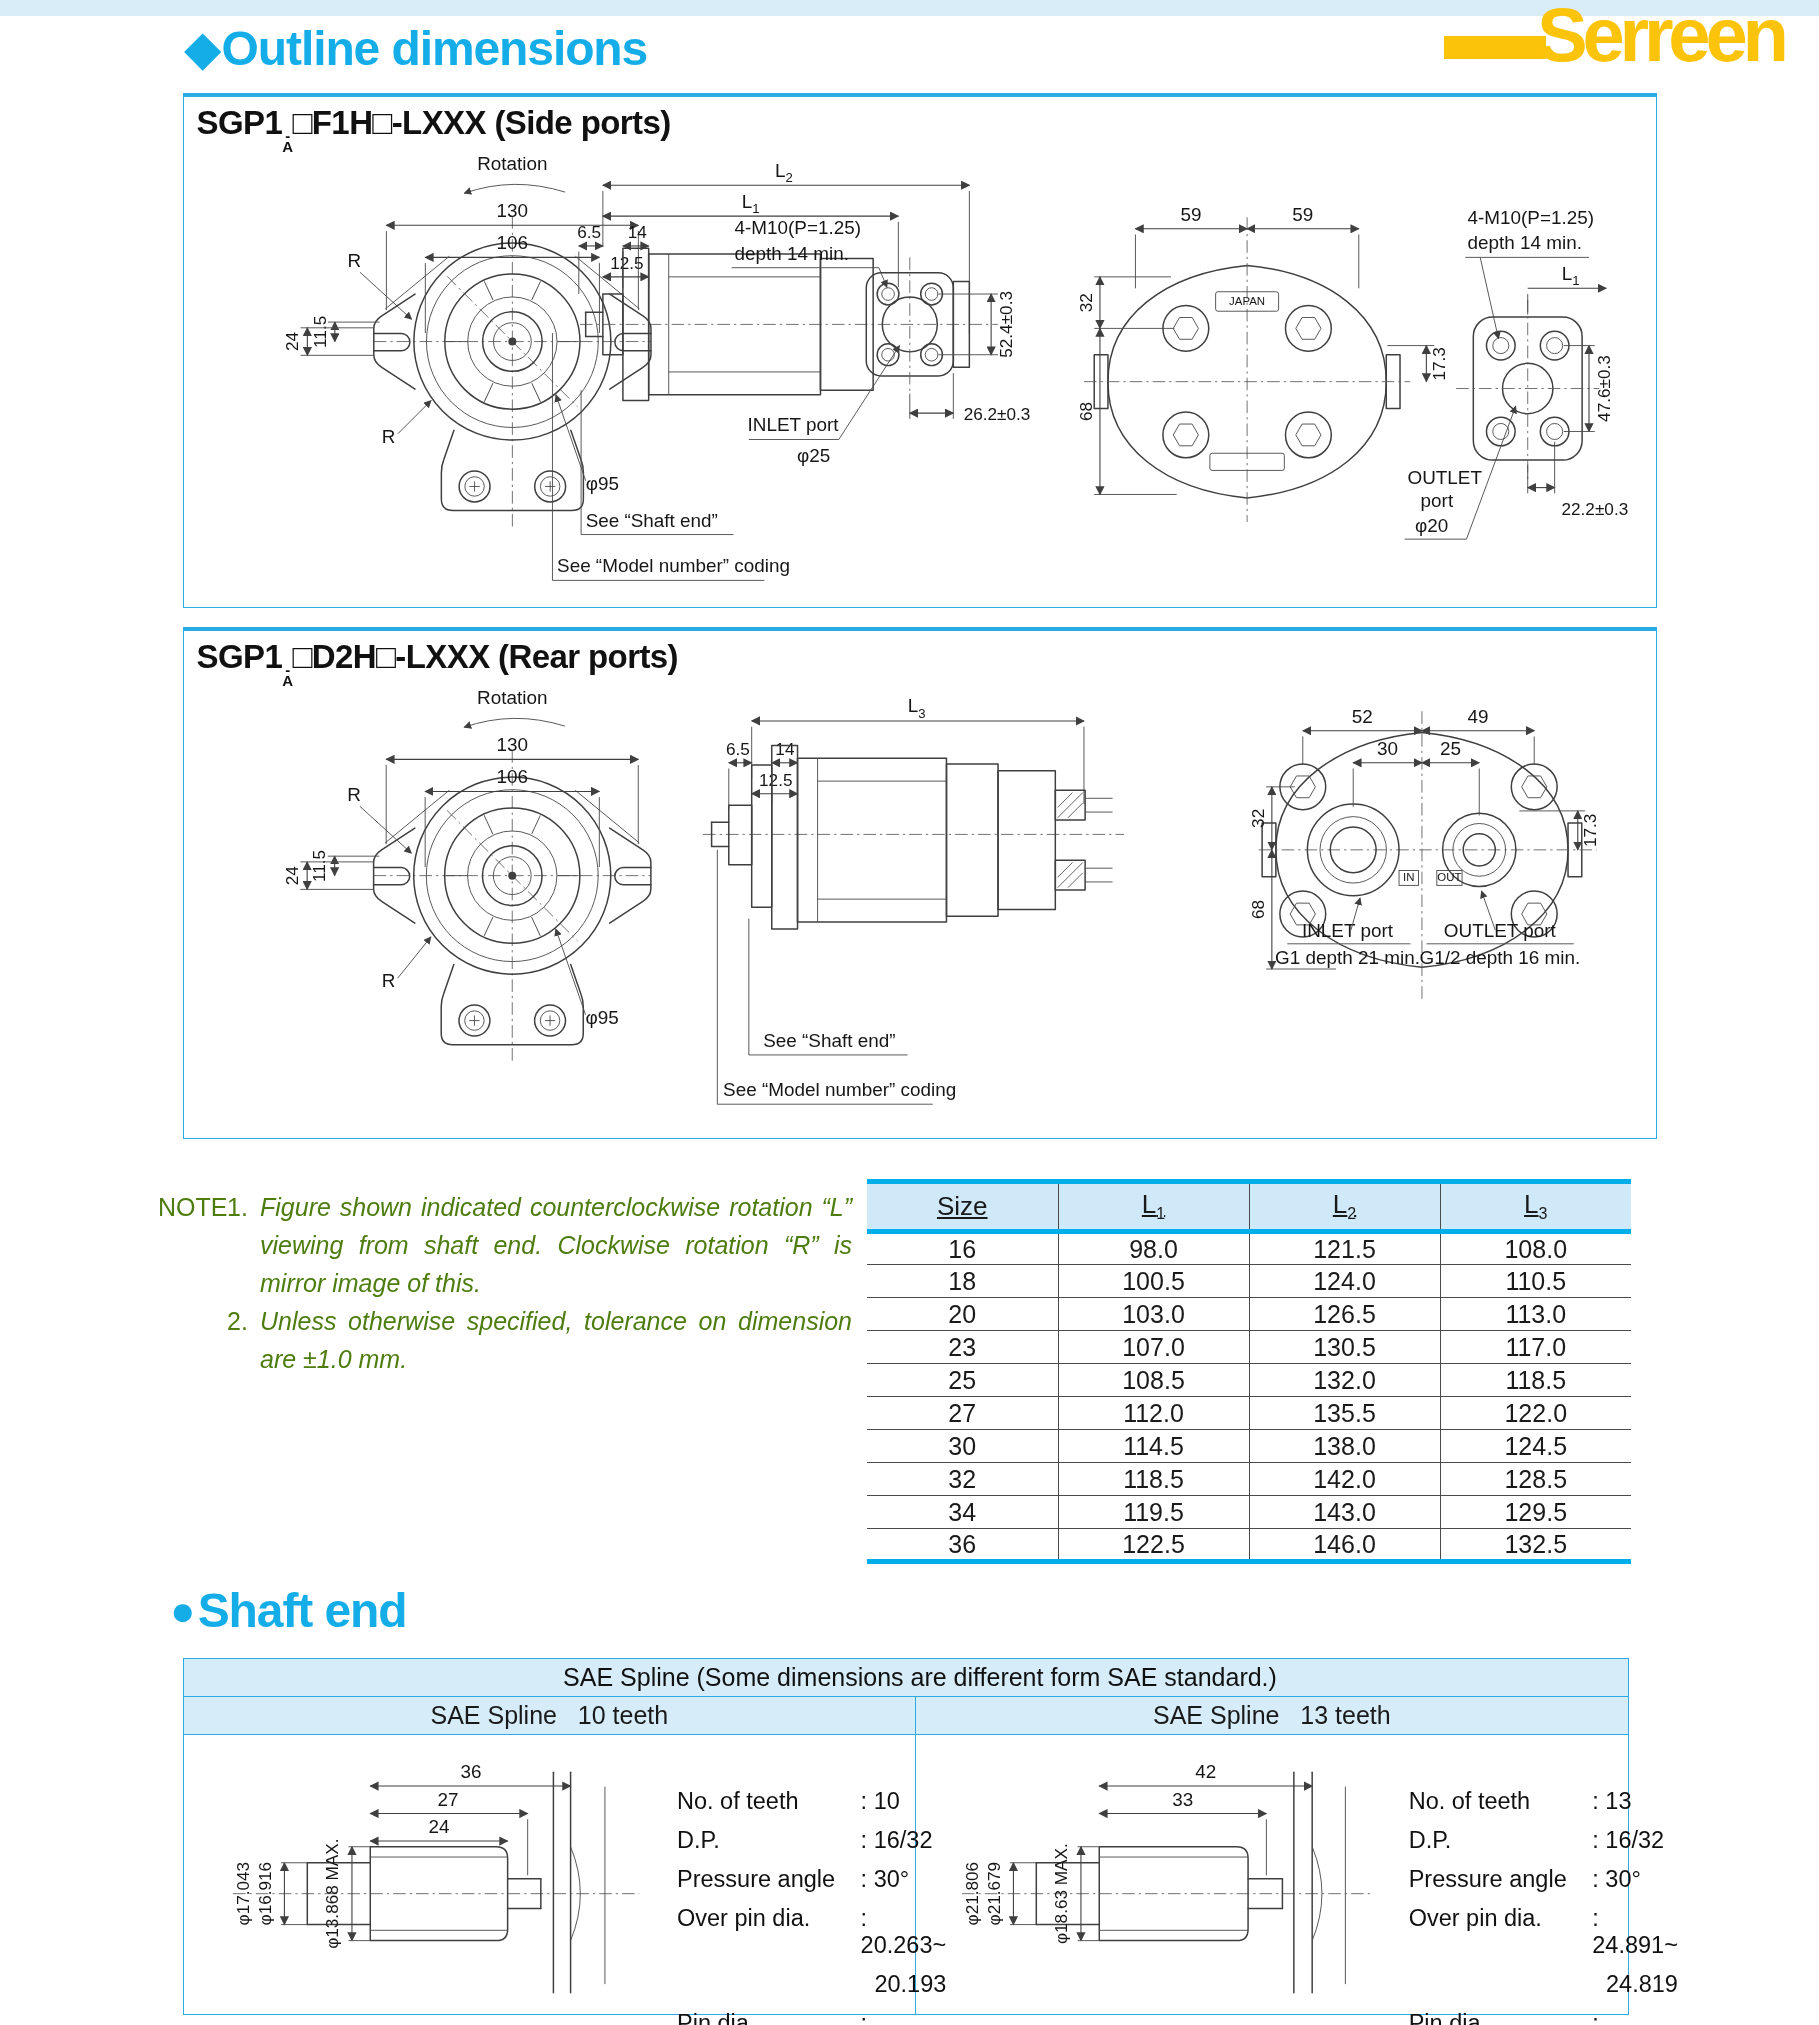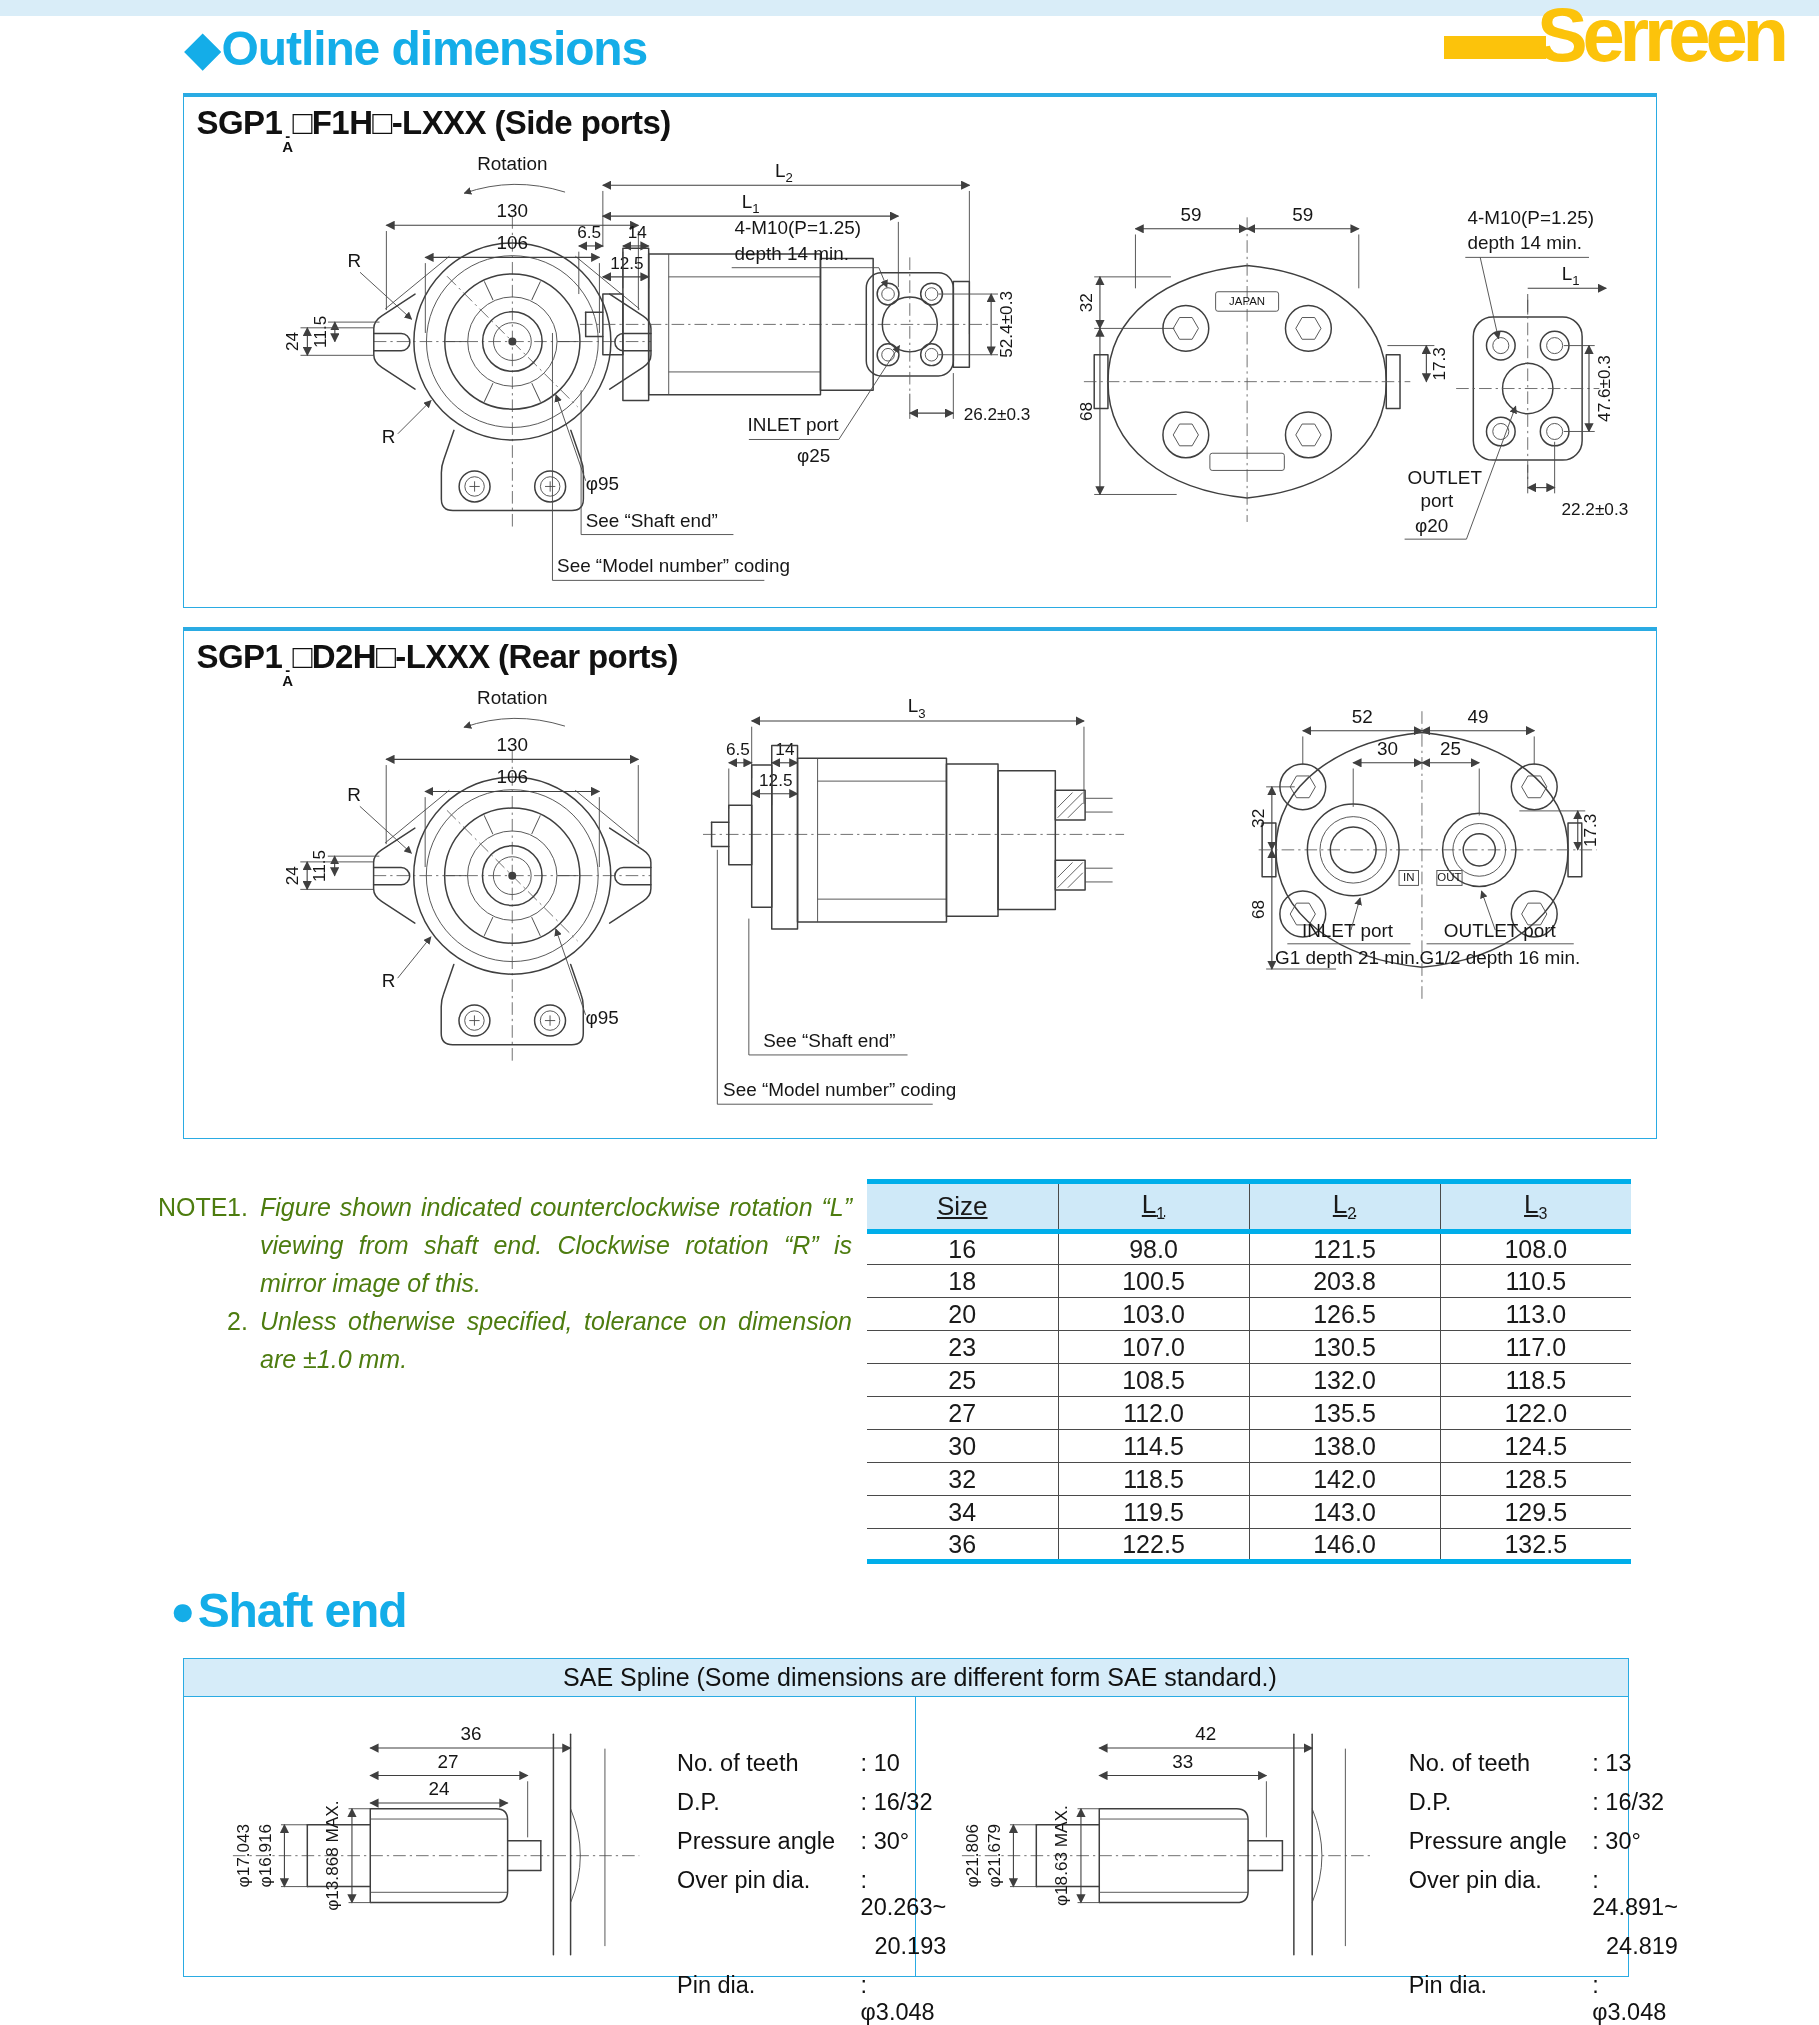--- a/index.html
+++ b/index.html
@@ -500,21 +500,21 @@
   <tbody>
     <tr>
         <td>16</td>
         <td>98.0</td>
         <td>121.5</td>
         <td>108.0</td>
       </tr>
     <tr>
         <td>18</td>
         <td>100.5</td>
-        <td>203.8</td>
+        <td>124.0</td>
         <td>110.5</td>
       </tr>
     <tr>
         <td>20</td>
         <td>103.0</td>
         <td>126.5</td>
         <td>113.0</td>
       </tr>
     <tr>
         <td>23</td>
@@ -561,20 +561,24 @@
   </tbody>
 </table>
 
 <div class="shaft-heading">
   <span class="bullet">●</span>
   <span>Shaft end</span>
 </div>
 
 <div class="shaft-table">
   <div class="st-title">SAE Spline (Some dimensions are different form SAE standard.)</div>
+  <div class="st-cols">
+    <div class="st-col-left">SAE Spline   10 teeth</div>
+    <div class="st-col-right">SAE Spline   13 teeth</div>
+  </div>
   <div class="st-body">
     <div class="st-cell st-cell-left">
       <svg style="left:13.8px;top:3.4px" width="459" height="269" viewBox="0 0 800 470">
         <line class="cl" x1="60" y1="272" x2="770" y2="272"></line>
         <line class="ol" x1="190" y1="218" x2="190" y2="326"></line>
         <line class="ol" x1="190" y1="218" x2="300" y2="218"></line>
           <line class="ol" x1="190" y1="326" x2="300" y2="326"></line>
         <path class="ol" d="M300,190 H520 Q540,190 540,210 V334 Q540,354 520,354 H300 Z"></path>
         <line class="thin" x1="300" y1="208" x2="540" y2="208"></line>
           <line class="thin" x1="300" y1="336" x2="540" y2="336"></line>

